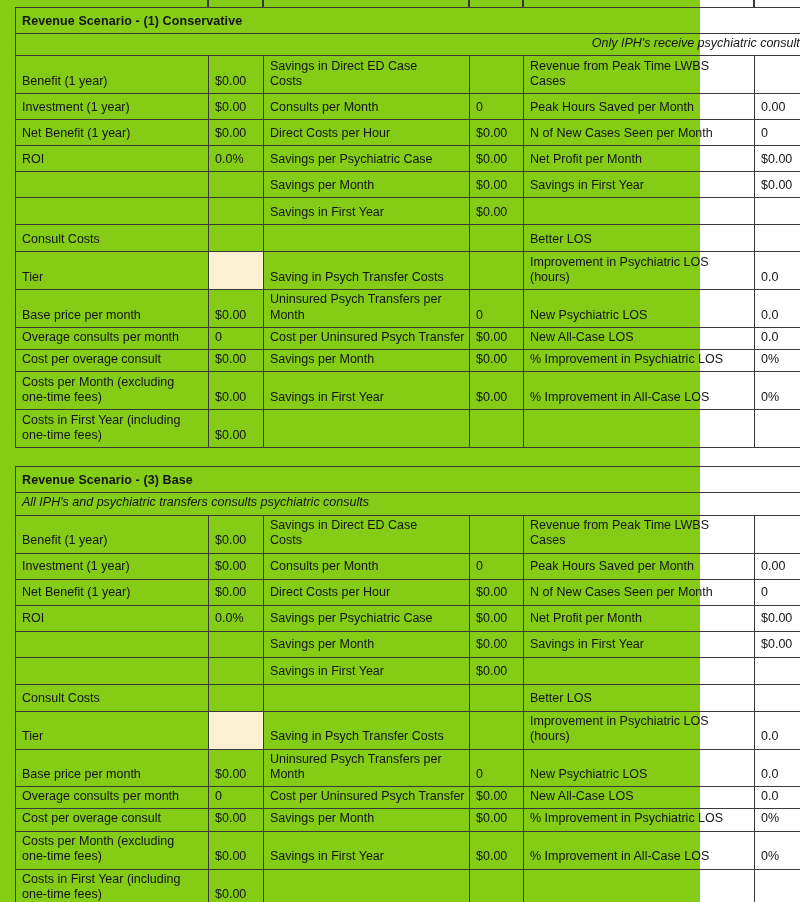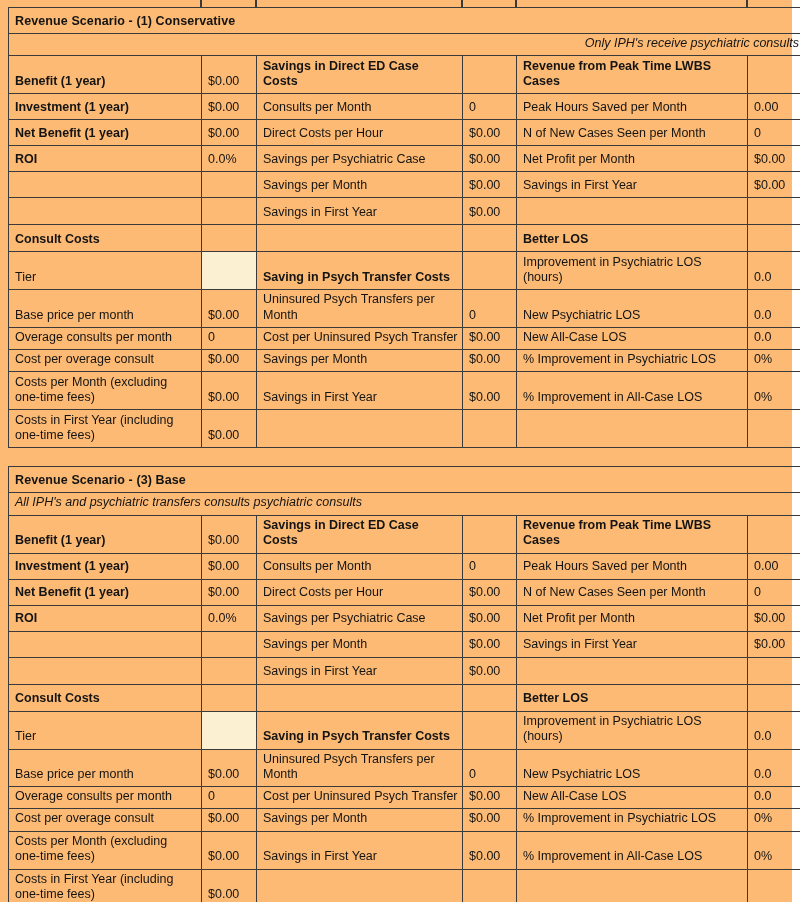--- a/index.html
+++ b/index.html
@@ -2,25 +2,25 @@
 <html><head>
 <meta charset="utf-8">
 <style>
   html, body {
     margin: 0;
     padding: 0;
     background: #ffffff;
     font-family: "Liberation Sans", sans-serif;
   }
   .page {
-    width: 792px;
+    width: 700px;
     height: 902px;
-    background: #fdba74;
+    background: #84cc16;
     box-sizing: border-box;
-    padding-left: 8px;
+    padding-left: 15px;
     padding-right: 3px;
   }
   .crop-strip {
     position: relative;
     height: 7px;
     width: 794px;
   }
   .crop-strip .stub {
     position: absolute;
     top: 0;
@@ -36,21 +36,21 @@
   table.sheet td {
     border: 1.5px solid #3a3a3a;
     vertical-align: bottom;
     padding: 2px 3px 4px 6px;
     font-size: 12.5px;
     line-height: 1.22;
     color: #141414;
     white-space: pre-line;
     overflow: hidden;
   }
-  td.b { font-weight: bold; }
+  td.b { font-weight: normal; }
   td.y { background: #FBF0D2; }
   td.title-cell {
     font-weight: bold;
     font-size: 13.5px;
     padding-bottom: 6px;
     letter-spacing: 0.1px;
   }
   td.subtitle-cell {
     font-style: italic;
     font-size: 12.5px;

